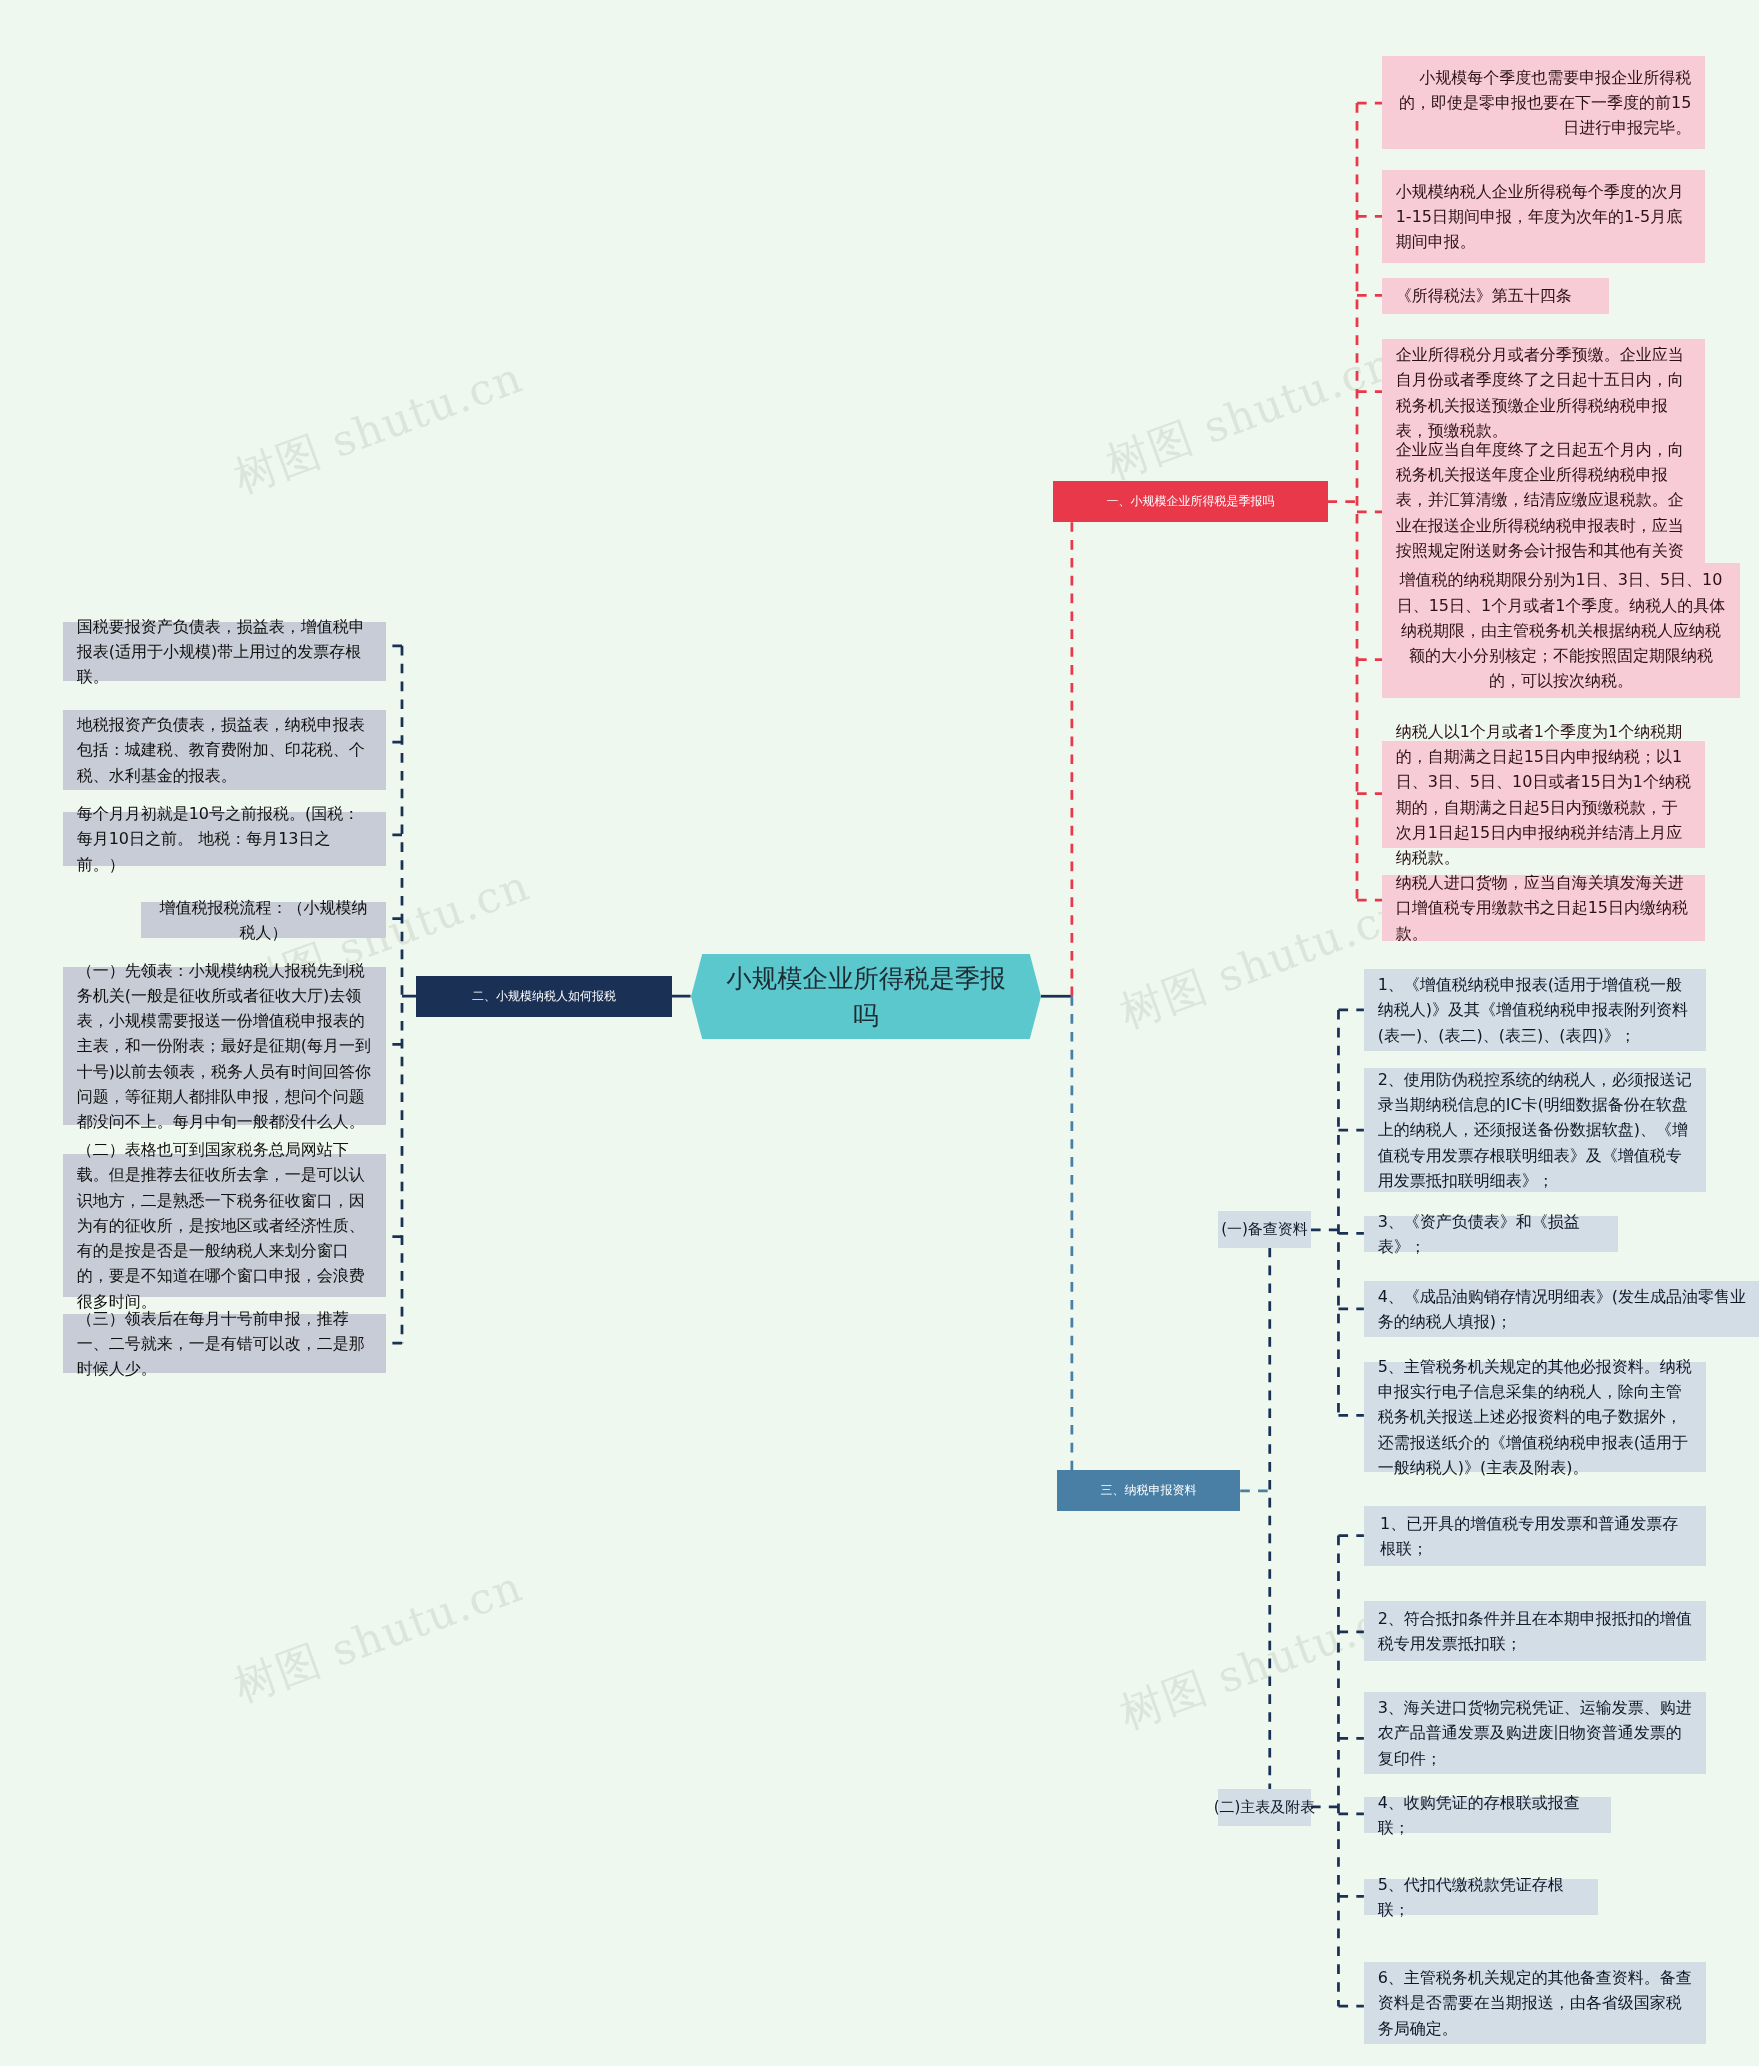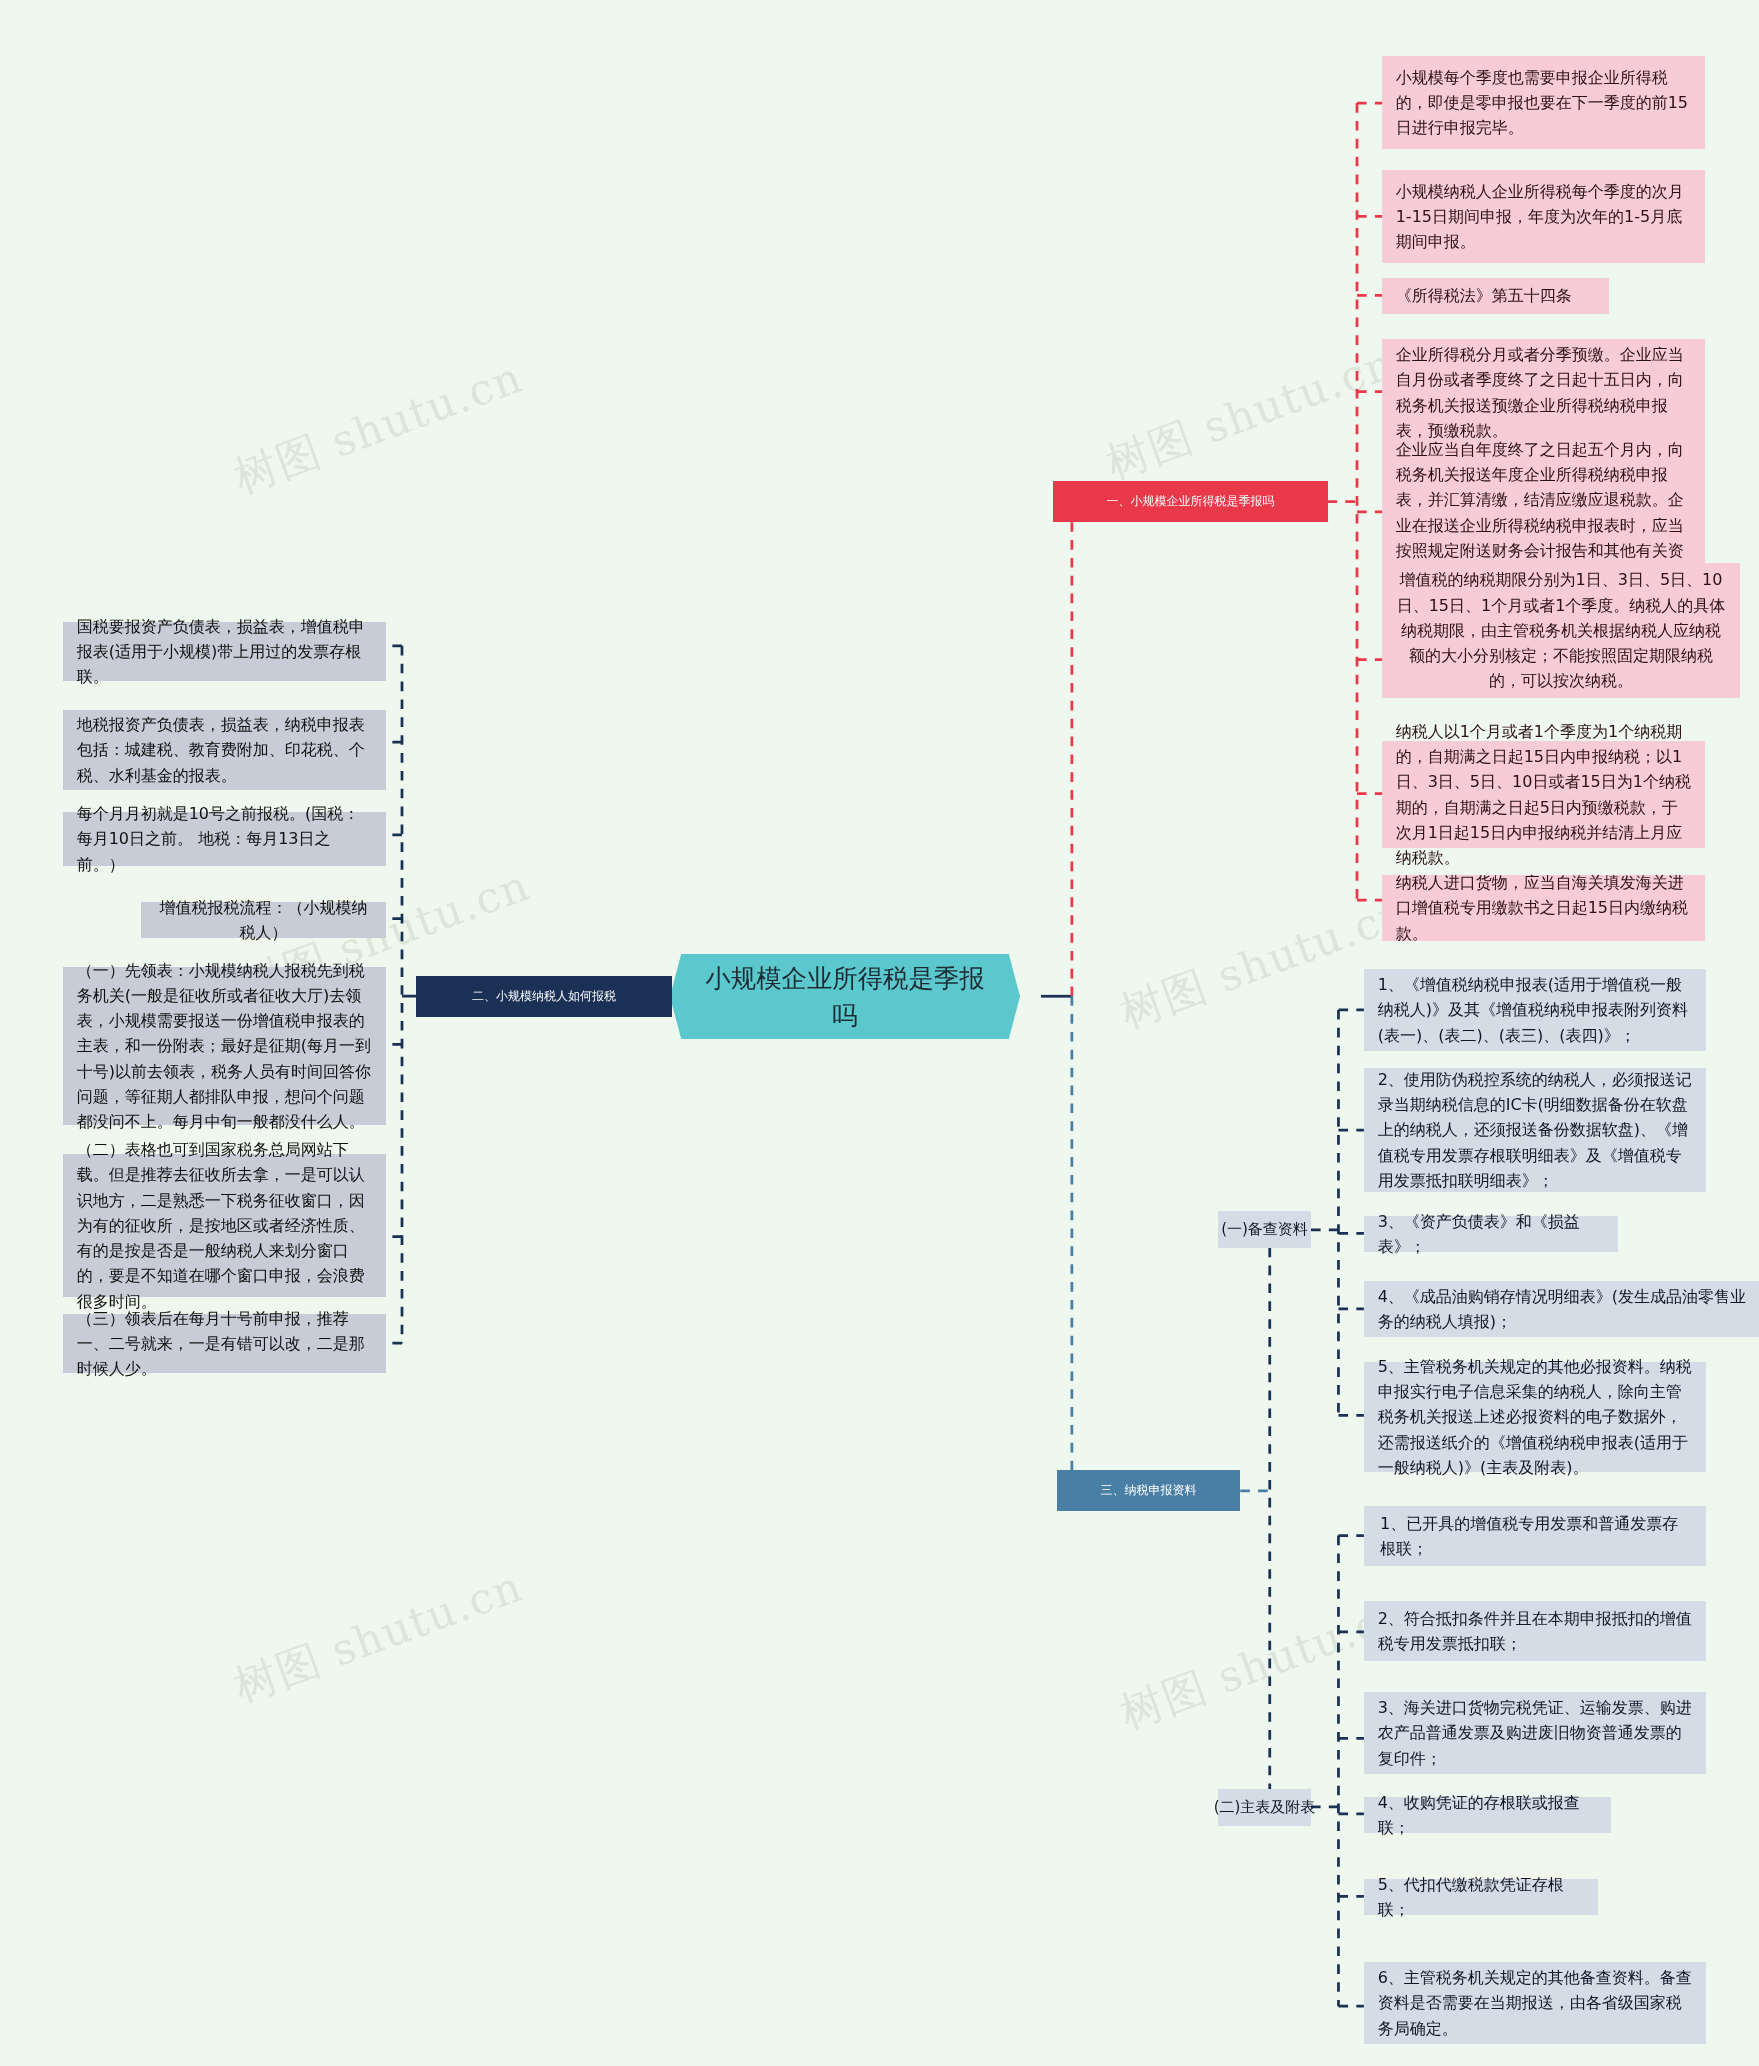--- a/index.html
+++ b/index.html
@@ -120,25 +120,25 @@
     <path d="M1908,2630 L1948,2630" stroke="#1b3055" stroke-width="4" fill="none" stroke-dasharray="14,12"></path>
     <path d="M1948,2235 L1948,2920" stroke="#1b3055" stroke-width="4" fill="none" stroke-dasharray="14,12"></path>
     <path d="M1948,2235 L1985,2235" stroke="#1b3055" stroke-width="4" fill="none" stroke-dasharray="14,12"></path>
     <path d="M1948,2375 L1985,2375" stroke="#1b3055" stroke-width="4" fill="none" stroke-dasharray="14,12"></path>
     <path d="M1948,2530 L1985,2530" stroke="#1b3055" stroke-width="4" fill="none" stroke-dasharray="14,12"></path>
     <path d="M1948,2640 L1985,2640" stroke="#1b3055" stroke-width="4" fill="none" stroke-dasharray="14,12"></path>
     <path d="M1948,2760 L1985,2760" stroke="#1b3055" stroke-width="4" fill="none" stroke-dasharray="14,12"></path>
     <path d="M1948,2920 L1985,2920" stroke="#1b3055" stroke-width="4" fill="none" stroke-dasharray="14,12"></path>
   </svg>
 
-  <div class="node root" style="left:670px;top:954px;width:350px;height:85px;">小规模企业所得税是季报吗</div>
+  <div class="node root" style="left:691px;top:954px;width:350px;height:85px;">小规模企业所得税是季报吗</div>
 
   <div class="node branch b1" style="left:1053px;top:481px;width:275px;height:41px;">一、小规模企业所得税是季报吗</div>
 
-  <div class="node leaf pink" style="left:1382px;top:56px;width:323px;height:93px;">小规模每个季度也需要申报企业所得税的，即使是零申报也要在下一季度的前15日进行申报完毕。</div>
+  <div class="node leaf pink" style="left:1382px;top:56px;width:323px;height:93px;text-align:right;">小规模每个季度也需要申报企业所得税的，即使是零申报也要在下一季度的前15日进行申报完毕。</div>
   <div class="node leaf pink" style="left:1382px;top:170px;width:323px;height:93px;">小规模纳税人企业所得税每个季度的次月1-15日期间申报，年度为次年的1-5月底期间申报。</div>
   <div class="node leaf pink" style="left:1382px;top:278px;width:227px;height:36px;">《所得税法》第五十四条</div>
   <div class="node leaf pink" style="left:1382px;top:339px;width:323px;height:107px;">企业所得税分月或者分季预缴。企业应当自月份或者季度终了之日起十五日内，向税务机关报送预缴企业所得税纳税申报表，预缴税款。</div>
   <div class="node leaf pink" style="left:1382px;top:445px;width:323px;height:135px;">企业应当自年度终了之日起五个月内，向税务机关报送年度企业所得税纳税申报表，并汇算清缴，结清应缴应退税款。企业在报送企业所得税纳税申报表时，应当按照规定附送财务会计报告和其他有关资料。</div>
   <div class="node leaf pink" style="left:1382px;top:563px;width:358px;height:135px;text-align:center;">增值税的纳税期限分别为1日、3日、5日、10日、15日、1个月或者1个季度。纳税人的具体纳税期限，由主管税务机关根据纳税人应纳税额的大小分别核定；不能按照固定期限纳税的，可以按次纳税。</div>
   <div class="node leaf pink" style="left:1382px;top:741px;width:323px;height:107px;">纳税人以1个月或者1个季度为1个纳税期的，自期满之日起15日内申报纳税；以1日、3日、5日、10日或者15日为1个纳税期的，自期满之日起5日内预缴税款，于次月1日起15日内申报纳税并结清上月应纳税款。</div>
   <div class="node leaf pink" style="left:1382px;top:875px;width:323px;height:66px;">纳税人进口货物，应当自海关填发海关进口增值税专用缴款书之日起15日内缴纳税款。</div>
 
   <div class="node branch b2" style="left:416px;top:976px;width:256px;height:41px;">二、小规模纳税人如何报税</div>
 

